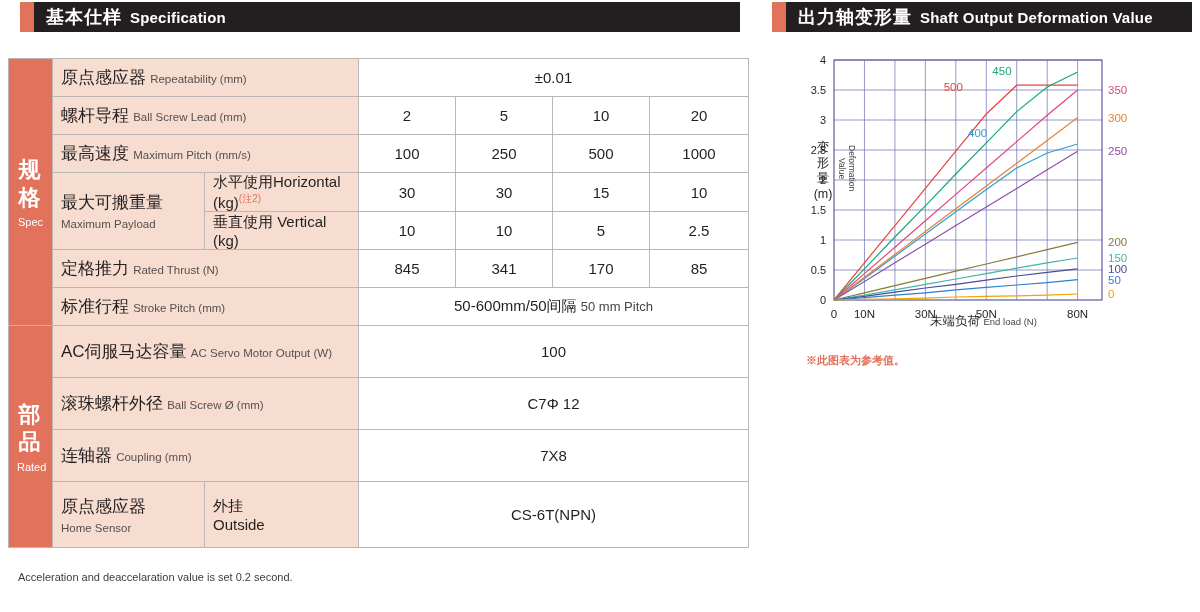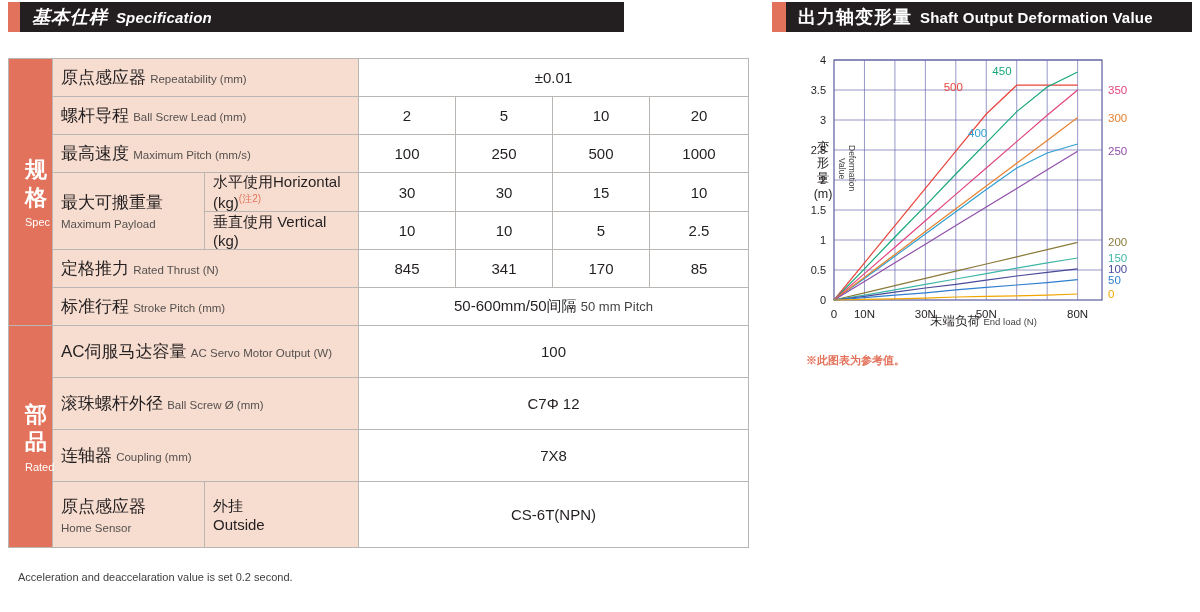--- a/index.html
+++ b/index.html
@@ -17,21 +17,21 @@
   
   .sec-head { position:absolute; display:flex; align-items:stretch; height:30px; }
   .sec-head .bar { width:14px; background:#e2725b; }
   .sec-head .band {
     background:#231f20; color:#ffffff; display:flex; align-items:center;
     padding:0 14px 0 12px; gap:8px;
   }
   .sec-head .cn { font-size:18px; font-weight:bold; letter-spacing:1px; }
   .sec-head .en { font-size:15px; font-weight:bold; letter-spacing:0.2px; }
 
-  #spec-head { left:8px; top:2px; width:616px;font-style:italic; }
+  #spec-head { left:20px; top:2px; width:832px; }
   #spec-head .band { width:706px; }
   #deform-head { left:772px; top:2px; width:420px; }
   #deform-head .band { width:406px; }
 
   
   .spec-table {
     position:absolute; left:8px; top:58px; width:740px;
     border-collapse:collapse; table-layout:fixed;
   }
   .spec-table td {
@@ -44,21 +44,21 @@
   }
   .lbl { background:#f7ddd0 !important; }
   .lbl .cn { font-size:17px; color:#231f20; }
   .lbl .en { font-size:11.5px; color:#55504e; }
   .sub-lbl { background:#f7ddd0 !important; }
   .val { text-align:center; font-size:19px; color:#231f20; }
   .val-sm { font-size:13px; color:#444; }
 
   .side {
     width:44px; background:#e2725b !important; color:#ffffff;
-    text-align:center; vertical-align:middle; padding:16px !important;
+    text-align:center; vertical-align:middle; padding:8px !important;
     border:1px solid #b9b6b4;
   }
   .side .cn { font-size:22px; font-weight:bold; line-height:1.25; letter-spacing:2px; display:block; }
   .side .en { font-size:11px; display:block; margin-top:5px; }
 
   .note-sup { font-size:10px; color:#e2725b; vertical-align:super; }
 
   
   .fn { position:absolute; font-size:11px; line-height:1.45; }
   .fn .t1 { color:#e2725b; font-weight:bold; font-size:11.5px; }

